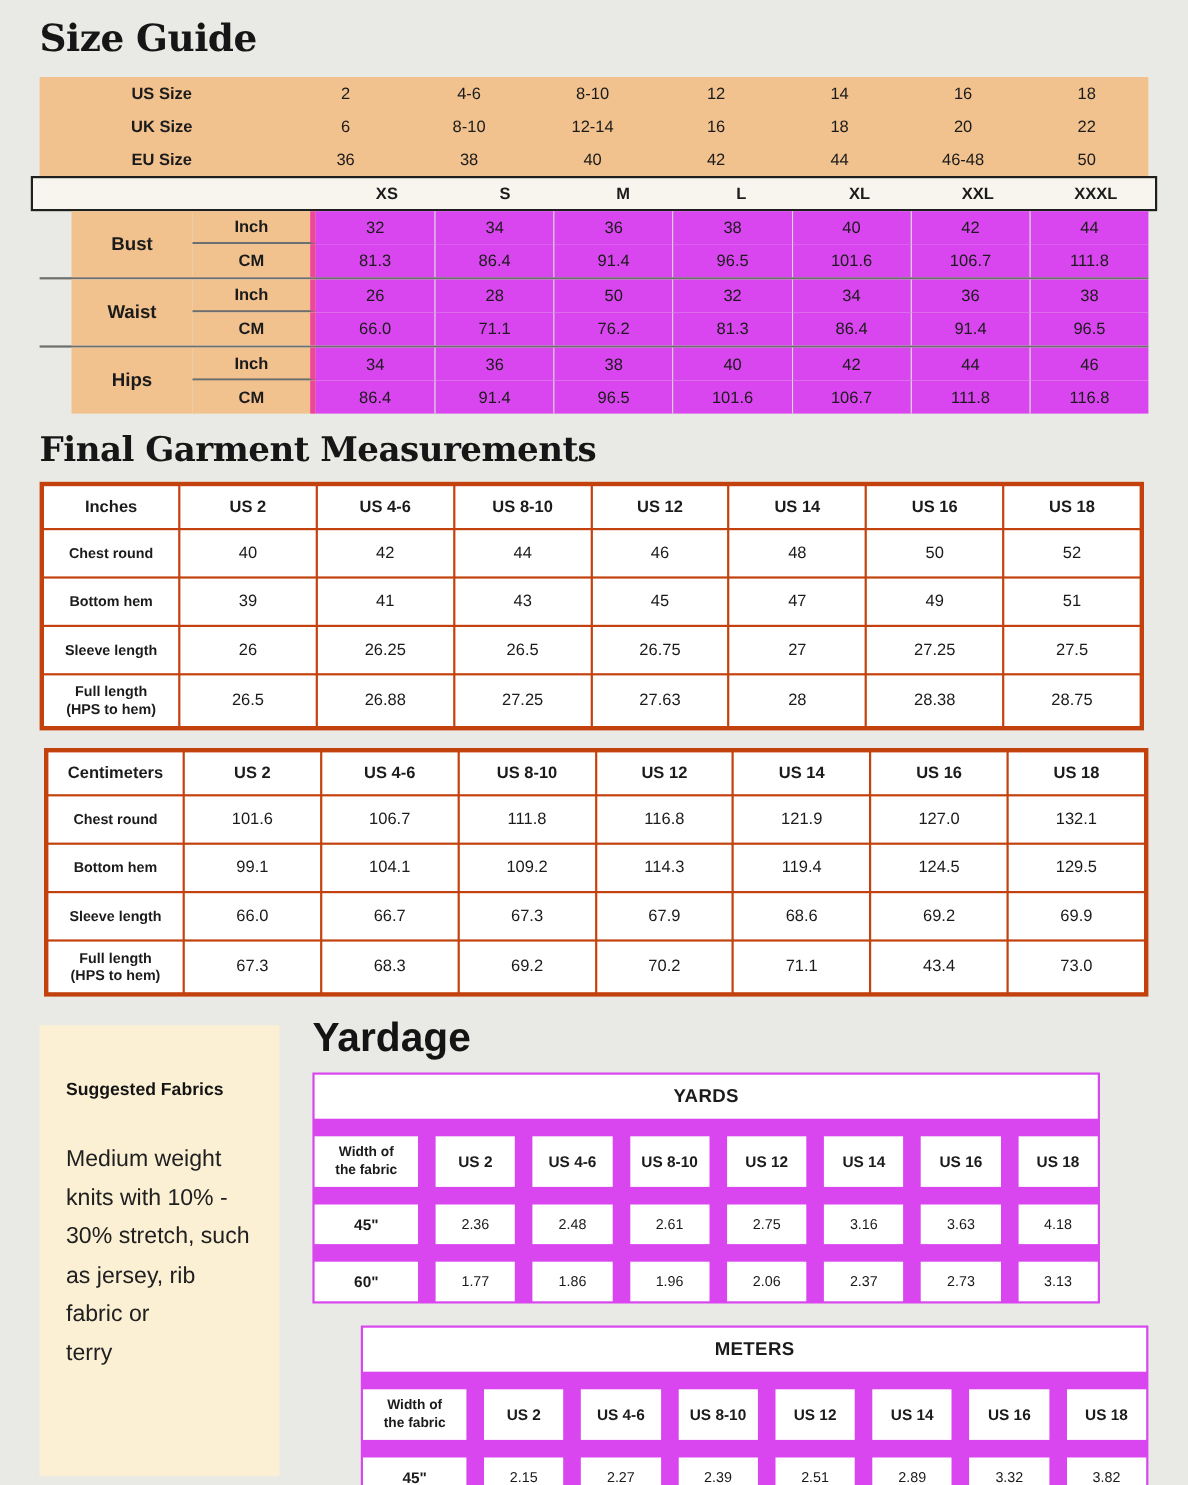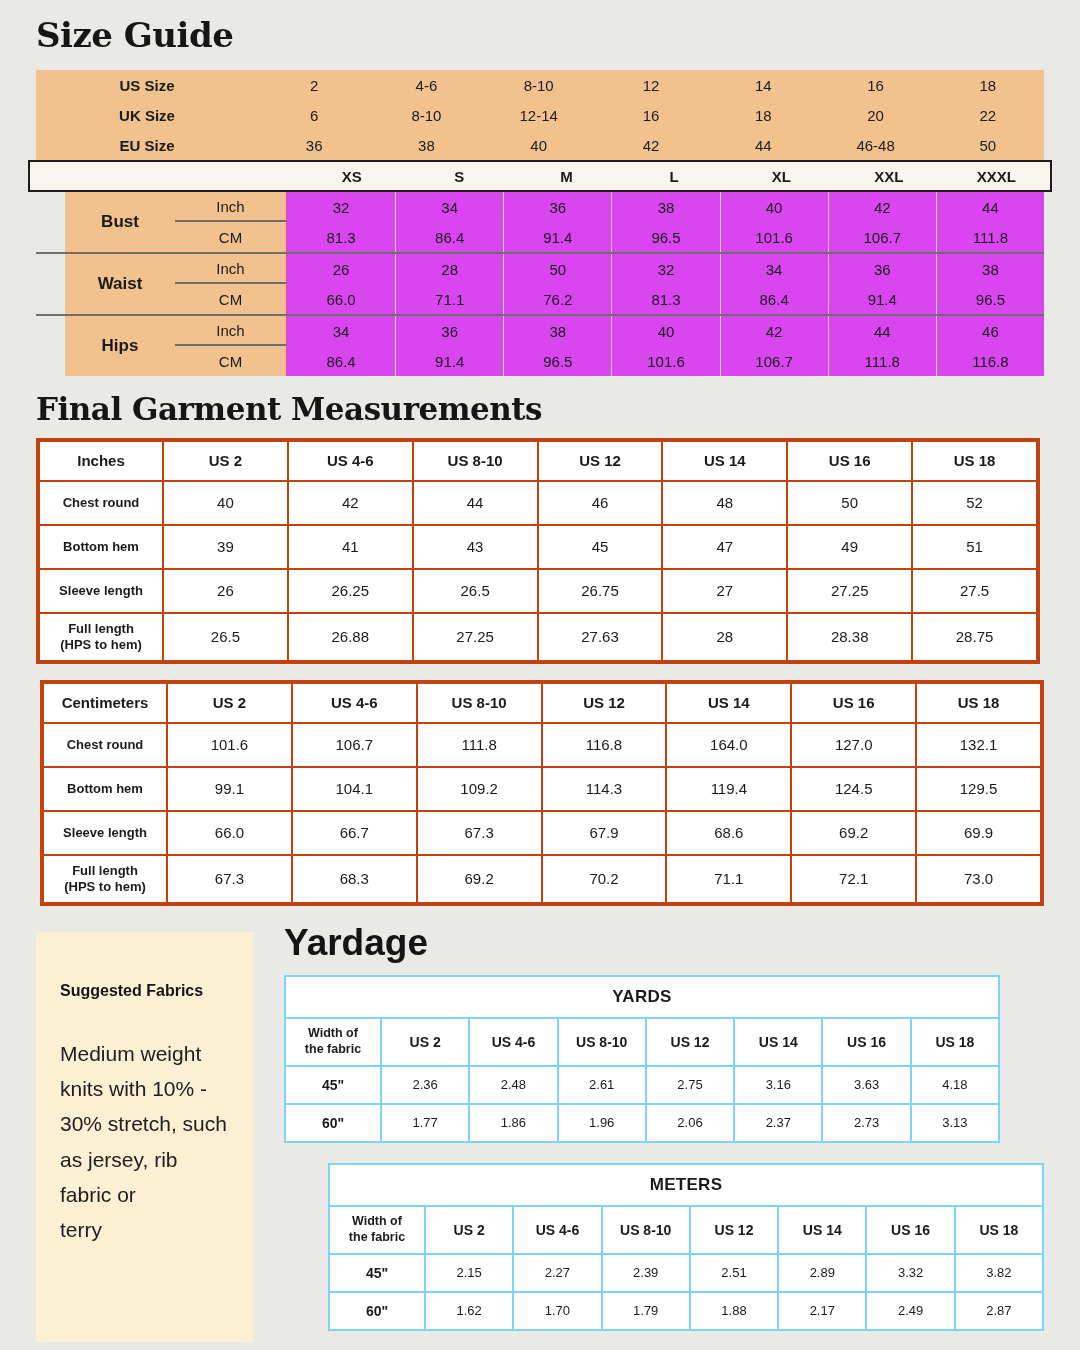--- a/index.html
+++ b/index.html
@@ -34,22 +34,22 @@
   
   .bm { margin: 0 36px; }
   .bm-group { display: grid; grid-template-columns: 110px 112px repeat(7, 1fr); grid-auto-rows: 30px; padding-left: 29px; }
   .bm-group + .bm-group { border-top: 2px solid #6e6e6e; }
   .bm-name {
     grid-row: 1 / span 2; grid-column: 1; background: #f1c28e;
     display: flex; align-items: center; justify-content: center;
     font-weight: 700; font-size: 17px;
   }
   .bm-unit {
-    background: #f1c28e; border-right: 1px solid #ec4899;
-    display: flex; align-items: center; justify-content: center; font-size: 15px;
+    background: #f1c28e; border-right: 5px solid #ec4899;
+    display: flex; align-items: center; justify-content: center; font-size: 15px; font-weight: bold;
   }
   .bm-unit.inch { border-bottom: 2px solid #6e6e6e; }
   .bm-val { background: #d946ef; display: flex; align-items: center; justify-content: center; font-size: 15px; }
   .bm-val.sep { border-left: 1px solid #d9d9d9; }
 
   
   .gt {
     margin: 0 36px; width: 1004px; background: #c2410c; padding: 4px;
     display: grid; grid-template-columns: 122px repeat(7, 1fr);
     grid-template-rows: 38px 42px 42px 42px 46px; gap: 2px;
@@ -62,23 +62,23 @@
 
   
   .bottom { display: flex; align-items: flex-start; margin: 18px 36px 0 36px; }
   .fabrics { width: 254px; height: 410px; background: #fcf0d4; margin-top: 8px; }
   .fabrics-heading { font-weight: 700; font-size: 16px; padding: 50px 0 0 24px; color: #141414; }
   .fabrics-body { font-size: 21px; line-height: 1.68; padding: 36px 18px 0 24px; white-space: pre-line; color: #202020; }
   .yard-col { margin-left: 30px; }
 
   
   .yt {
-    width: 716px; background: #7dd3fc; padding: 2px;
+    width: 716px; background: #d946ef; padding: 2px;
     display: grid; grid-template-columns: 94px repeat(7, 1fr);
-    grid-template-rows: 40px 46px 36px 36px; gap: 2px;
+    grid-template-rows: 40px 46px 36px 36px; gap: 16px;
   }
   .yt + .yt { margin-top: 20px; margin-left: 44px; }
   .yt-caption { grid-column: 1 / -1; background: #ffffff; display: flex; align-items: center; justify-content: center; font-weight: 700; font-size: 17px; letter-spacing: 0.3px; }
   .yt-cell { background: #ffffff; display: flex; align-items: center; justify-content: center; font-size: 13px; text-align: center; }
   .yt-head { font-weight: 700; font-size: 14px; }
   .yt-corner { font-weight: 700; font-size: 12.5px; white-space: pre-line; line-height: 1.25; }
   .yt-rowlabel { font-weight: 700; font-size: 14px; }
 </style>
 </head>
 <body>
@@ -253,21 +253,21 @@
     <div class="gt-cell gt-head">US 12</div>
     <div class="gt-cell gt-head">US 14</div>
     <div class="gt-cell gt-head">US 16</div>
     <div class="gt-cell gt-head">US 18</div>
 
     <div class="gt-cell gt-rowlabel">Chest round</div>
     <div class="gt-cell">101.6</div>
     <div class="gt-cell">106.7</div>
     <div class="gt-cell">111.8</div>
     <div class="gt-cell">116.8</div>
-    <div class="gt-cell">164.0</div>
+    <div class="gt-cell">121.9</div>
     <div class="gt-cell">127.0</div>
     <div class="gt-cell">132.1</div>
 
     <div class="gt-cell gt-rowlabel">Bottom hem</div>
     <div class="gt-cell">99.1</div>
     <div class="gt-cell">104.1</div>
     <div class="gt-cell">109.2</div>
     <div class="gt-cell">114.3</div>
     <div class="gt-cell">119.4</div>
     <div class="gt-cell">124.5</div>
@@ -282,21 +282,21 @@
     <div class="gt-cell">69.2</div>
     <div class="gt-cell">69.9</div>
 
     <div class="gt-cell gt-rowlabel">Full length
 (HPS to hem)</div>
     <div class="gt-cell">67.3</div>
     <div class="gt-cell">68.3</div>
     <div class="gt-cell">69.2</div>
     <div class="gt-cell">70.2</div>
     <div class="gt-cell">71.1</div>
-    <div class="gt-cell">72.1</div>
+    <div class="gt-cell">43.4</div>
     <div class="gt-cell">73.0</div>
   </div>
 
   <div class="bottom">
 
     <div class="fabrics">
       <div class="fabrics-heading">Suggested Fabrics</div>
       <div class="fabrics-body">Medium weight
 knits with 10% -
 30% stretch, such

